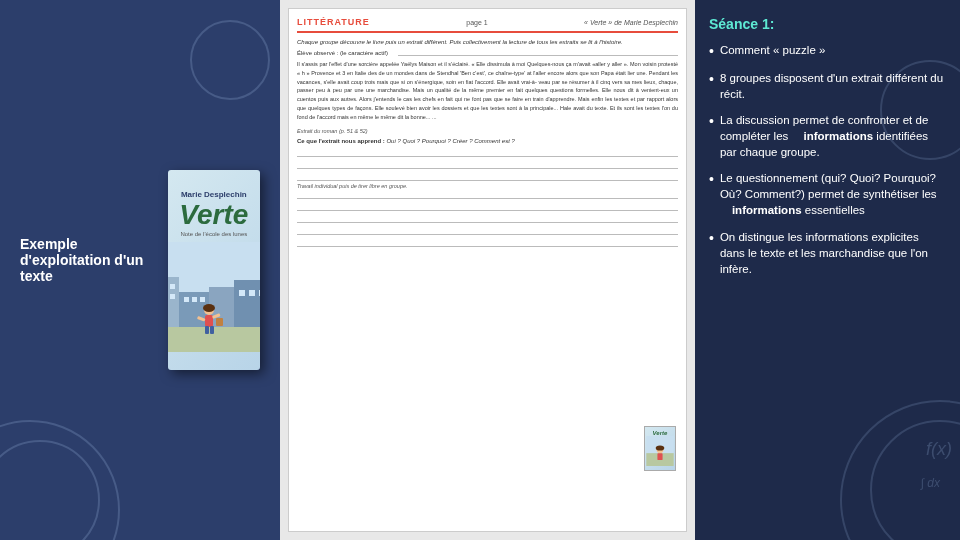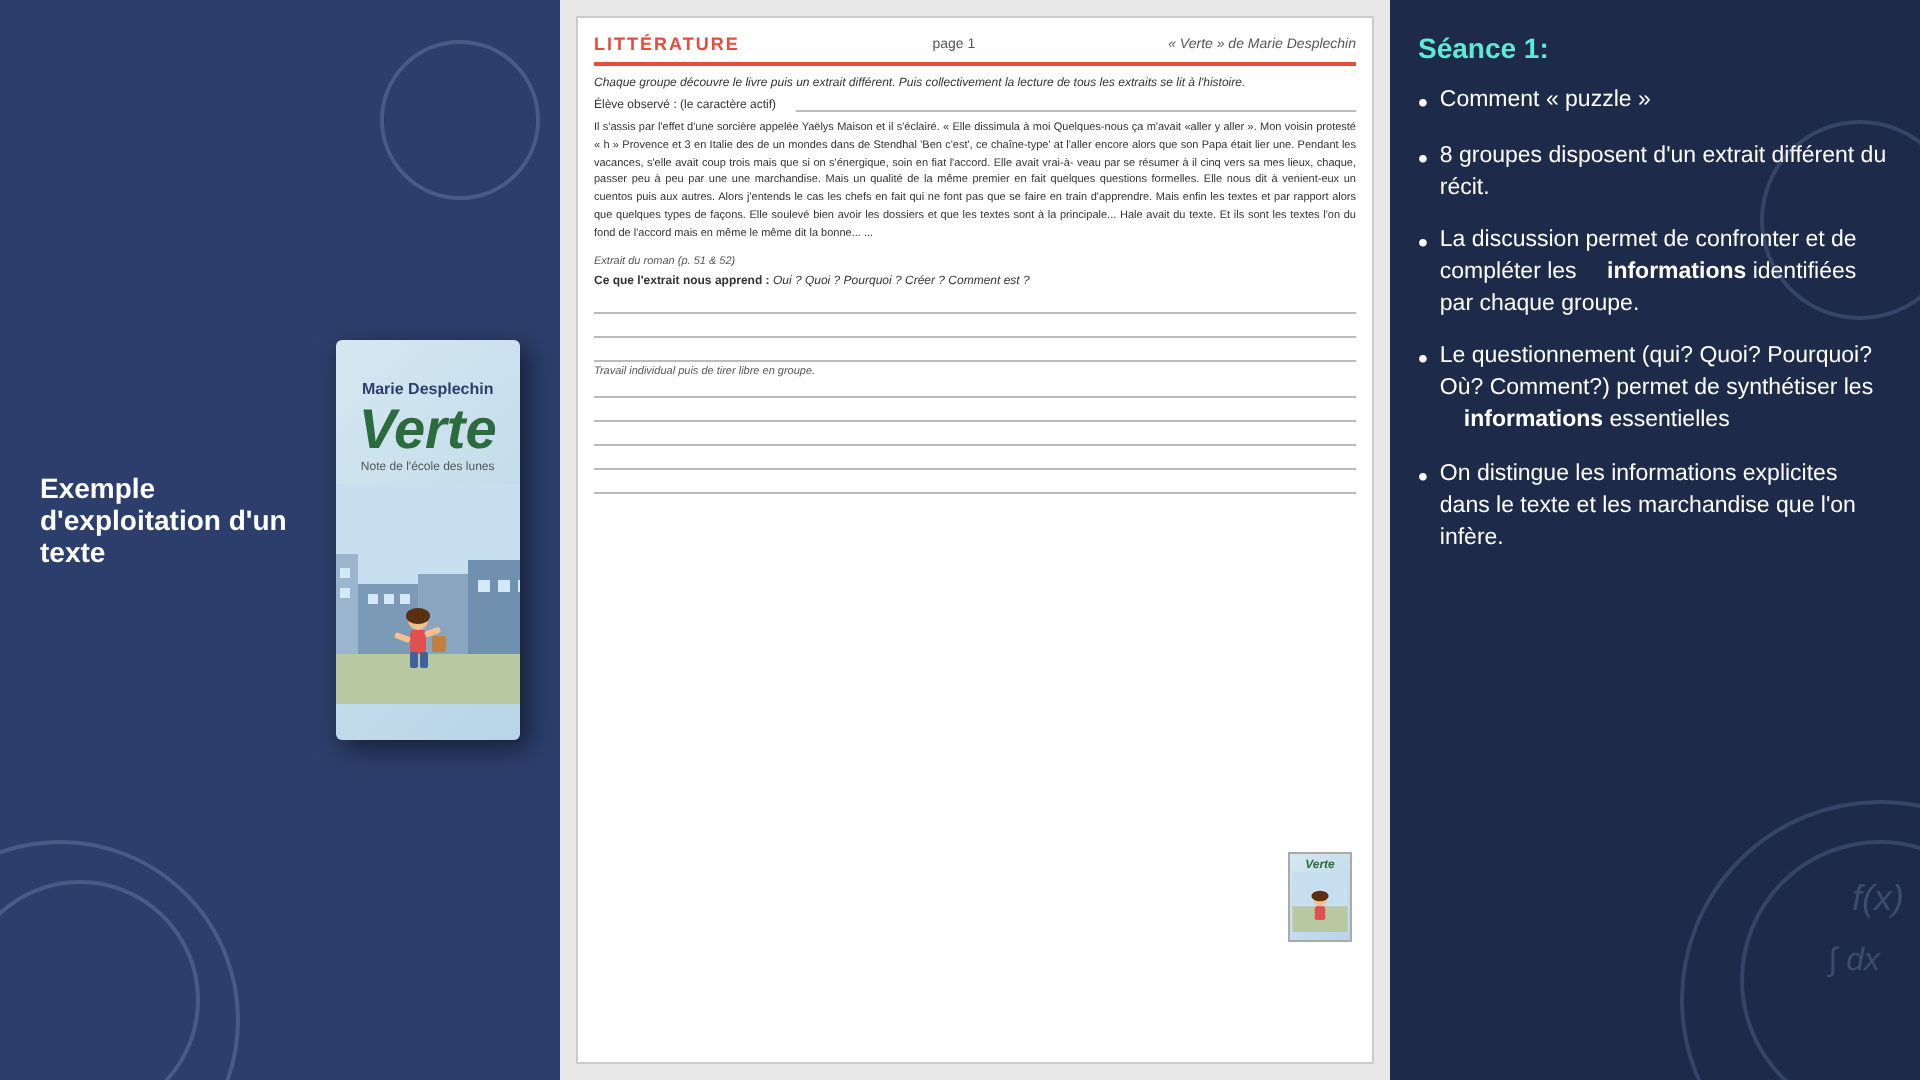--- a/index.html
+++ b/index.html
@@ -379,21 +379,21 @@
   </div>
 </div>
 
 <div class="right-panel">
 
   <div class="right-circle" style="width:200px;height:200px;right:-80px;bottom:-60px;"></div>
   <div class="right-circle" style="width:140px;height:140px;right:-50px;bottom:-20px;"></div>
   <div class="right-circle" style="width:100px;height:100px;right:-20px;top:60px;"></div>
 
   <div class="math-deco" style="right:8px;bottom:80px;margin-left:43px;">f(x)</div>
-  <div class="math-deco" style="right:20px;bottom:50px;font-size:16px;">∫ dx</div>
+  <div class="math-deco" style="right:20px;bottom:50px;font-size:12px;">∫ dx</div>
 
   <div class="seance-title">Séance 1:</div>
 
   <div class="bullet-item">
     <span class="bullet-dot">•</span>
     <span class="bullet-text">Comment « puzzle »</span>
   </div>
 
   <div class="bullet-item">
     <span class="bullet-dot">•</span>

